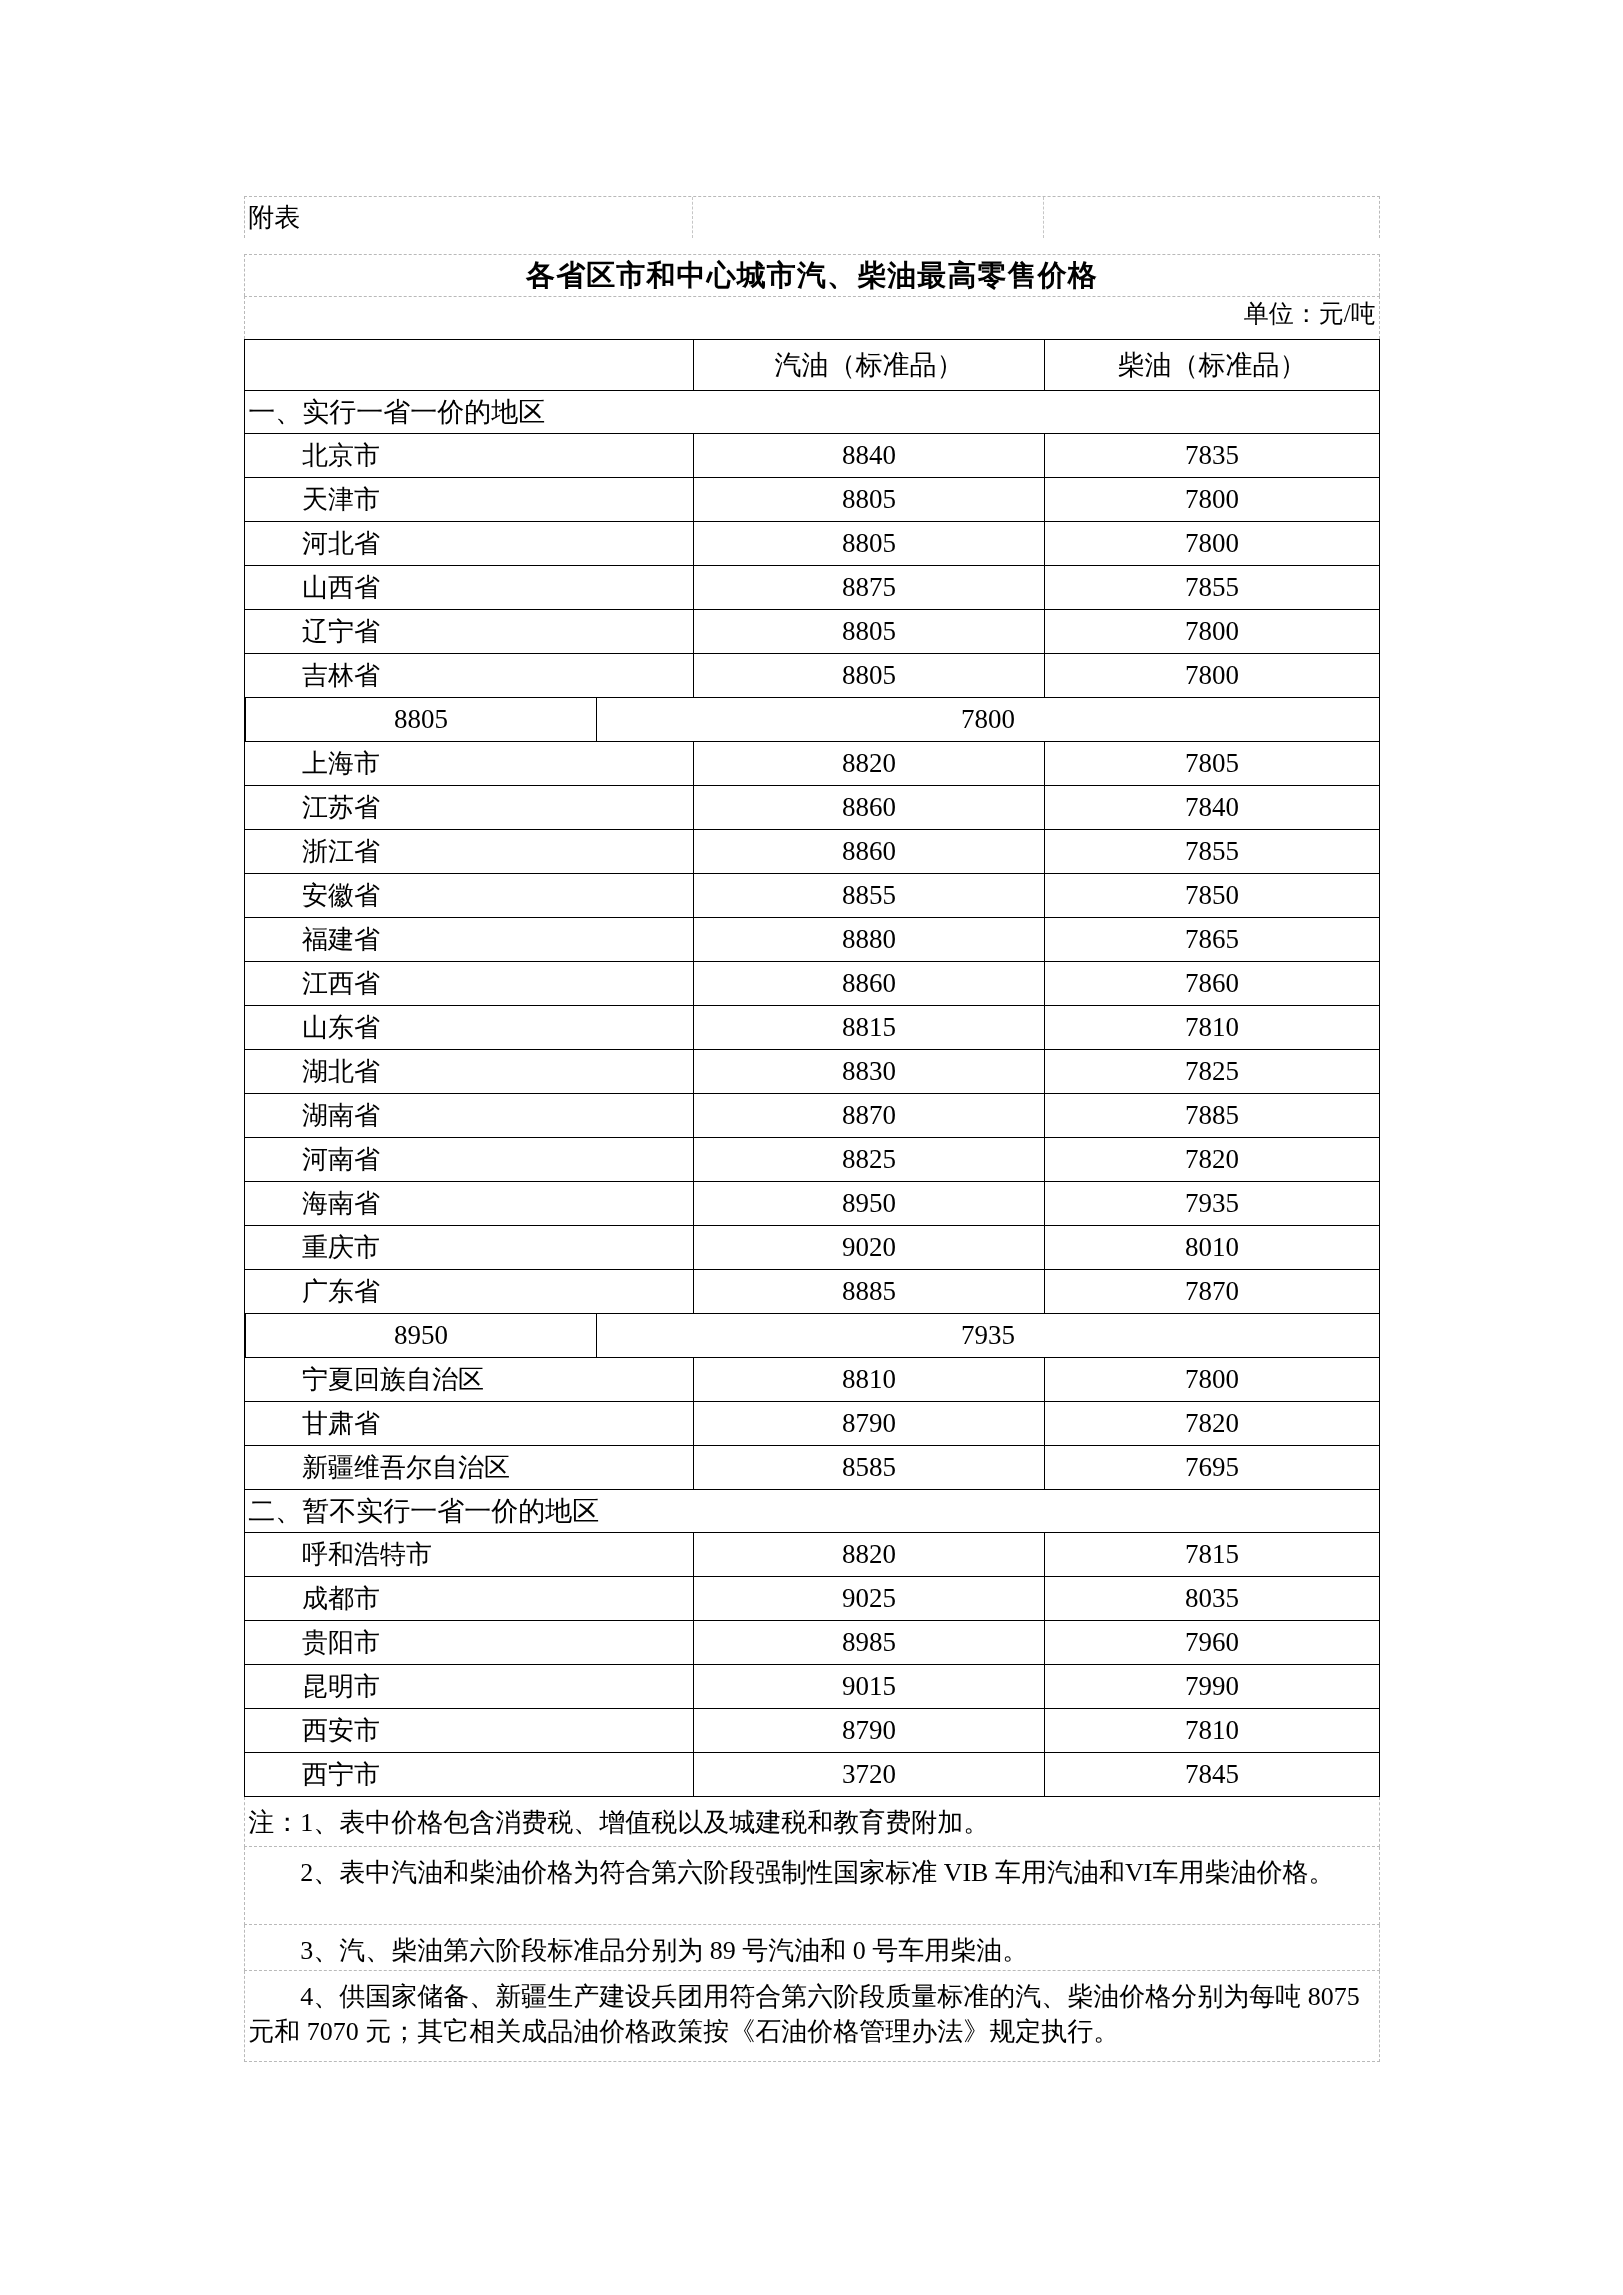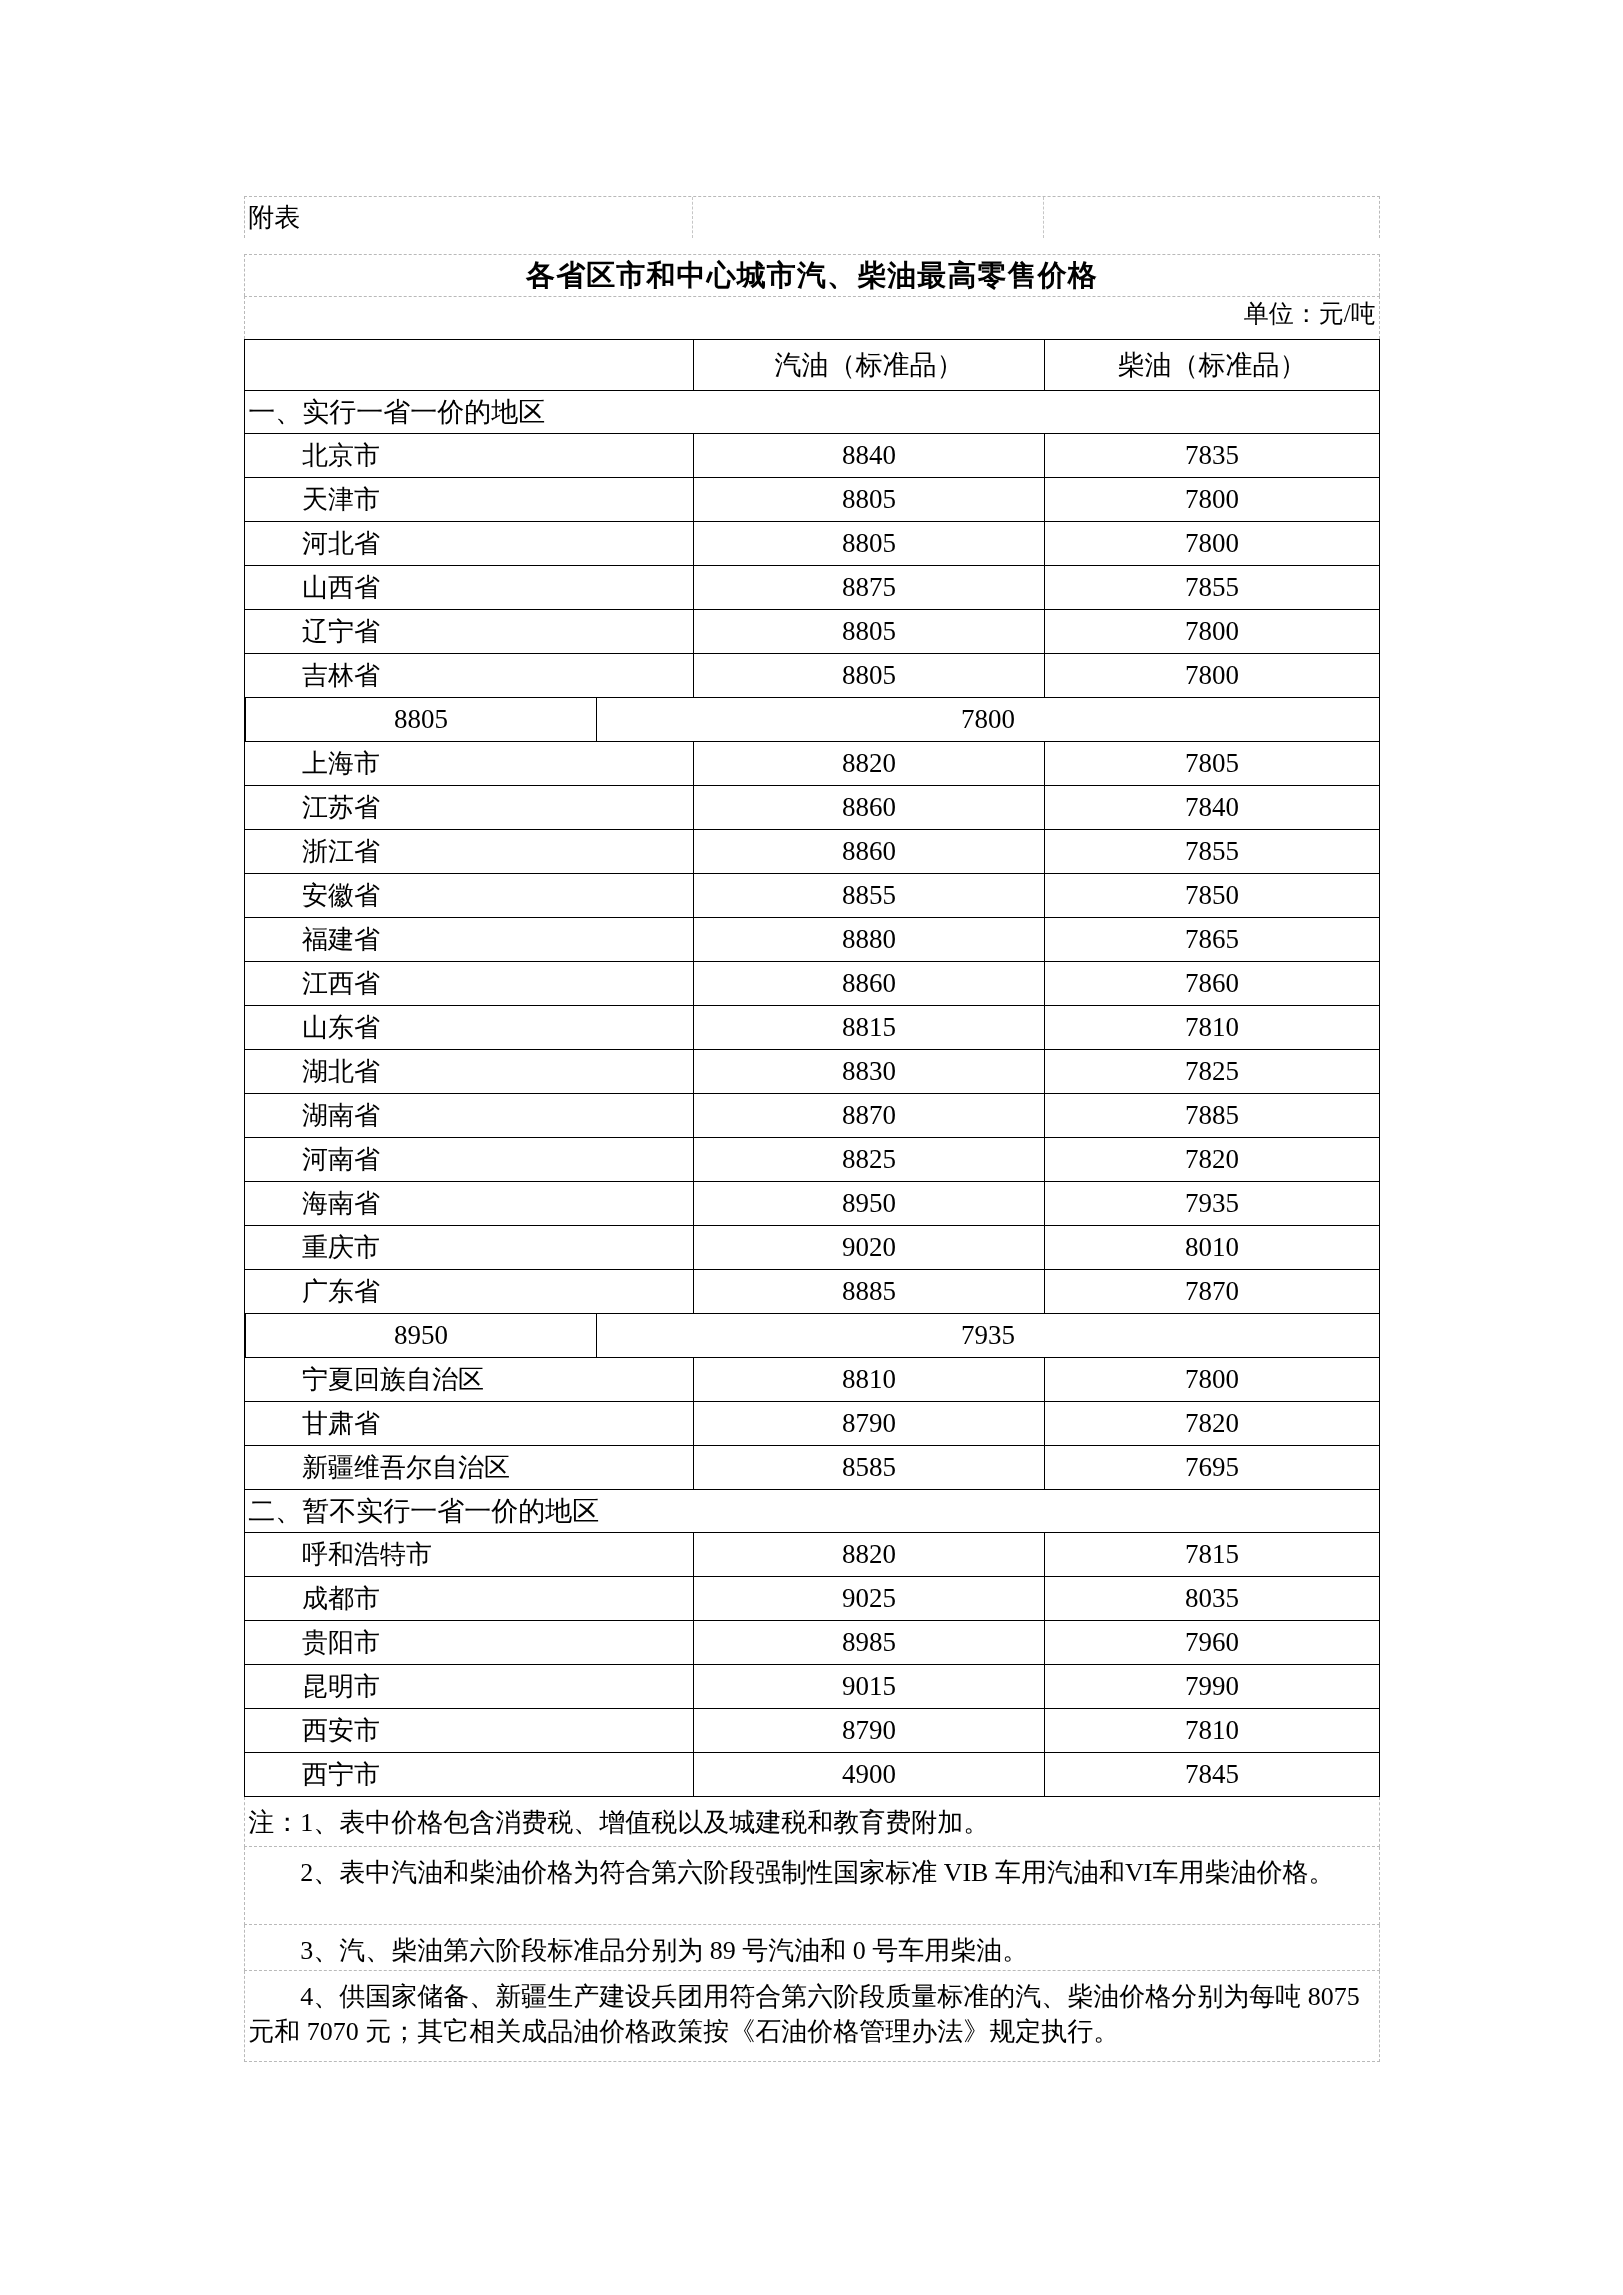--- a/index.html
+++ b/index.html
@@ -214,21 +214,21 @@
           <div class="cell-val">9015</div>
           <div class="cell-val diesel">7990</div>
         </div>
         <div class="data-row">
           <div class="cell-name">西安市</div>
           <div class="cell-val">8790</div>
           <div class="cell-val diesel">7810</div>
         </div>
         <div class="data-row">
           <div class="cell-name">西宁市</div>
-          <div class="cell-val">4900</div>
+          <div class="cell-val">3720</div>
           <div class="cell-val diesel">7845</div>
         </div>
       </div>
   </div>
 
   <div class="notes" id="notes-section">
       <div class="note-row">注：1、表中价格包含消费税、增值税以及城建税和教育费附加。</div>
       <div class="note-row">2、表中汽油和柴油价格为符合第六阶段强制性国家标准 VIB 车用汽油和VI车用柴油价格。</div>
       <div class="note-row">3、汽、柴油第六阶段标准品分别为 89 号汽油和 0 号车用柴油。</div>
       <div class="note-row">4、供国家储备、新疆生产建设兵团用符合第六阶段质量标准的汽、柴油价格分别为每吨 8075 元和 7070 元；其它相关成品油价格政策按《石油价格管理办法》规定执行。</div>

